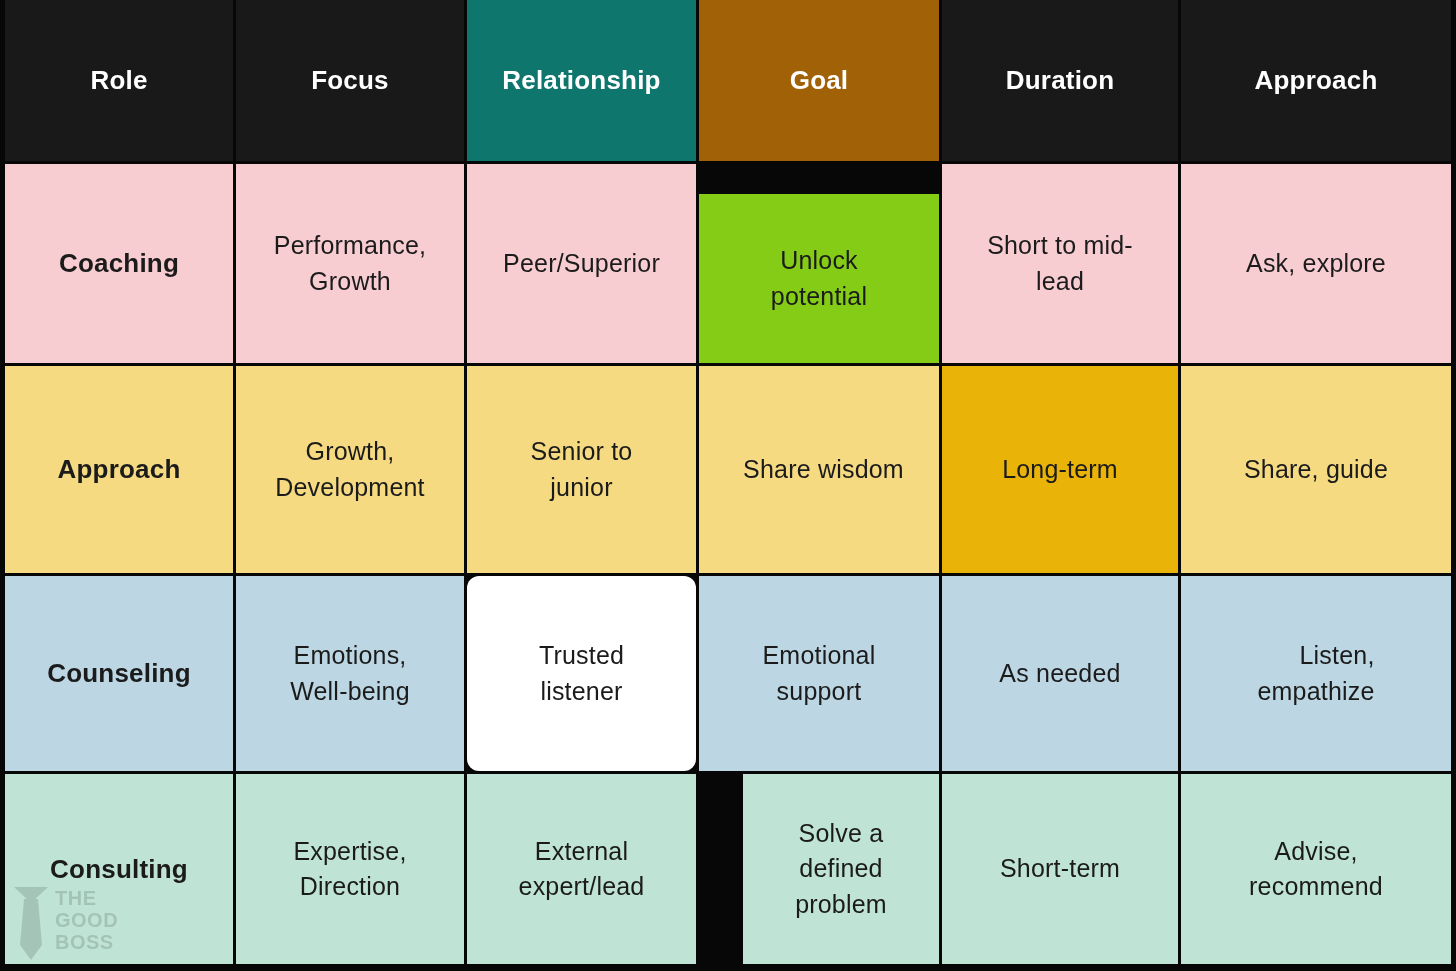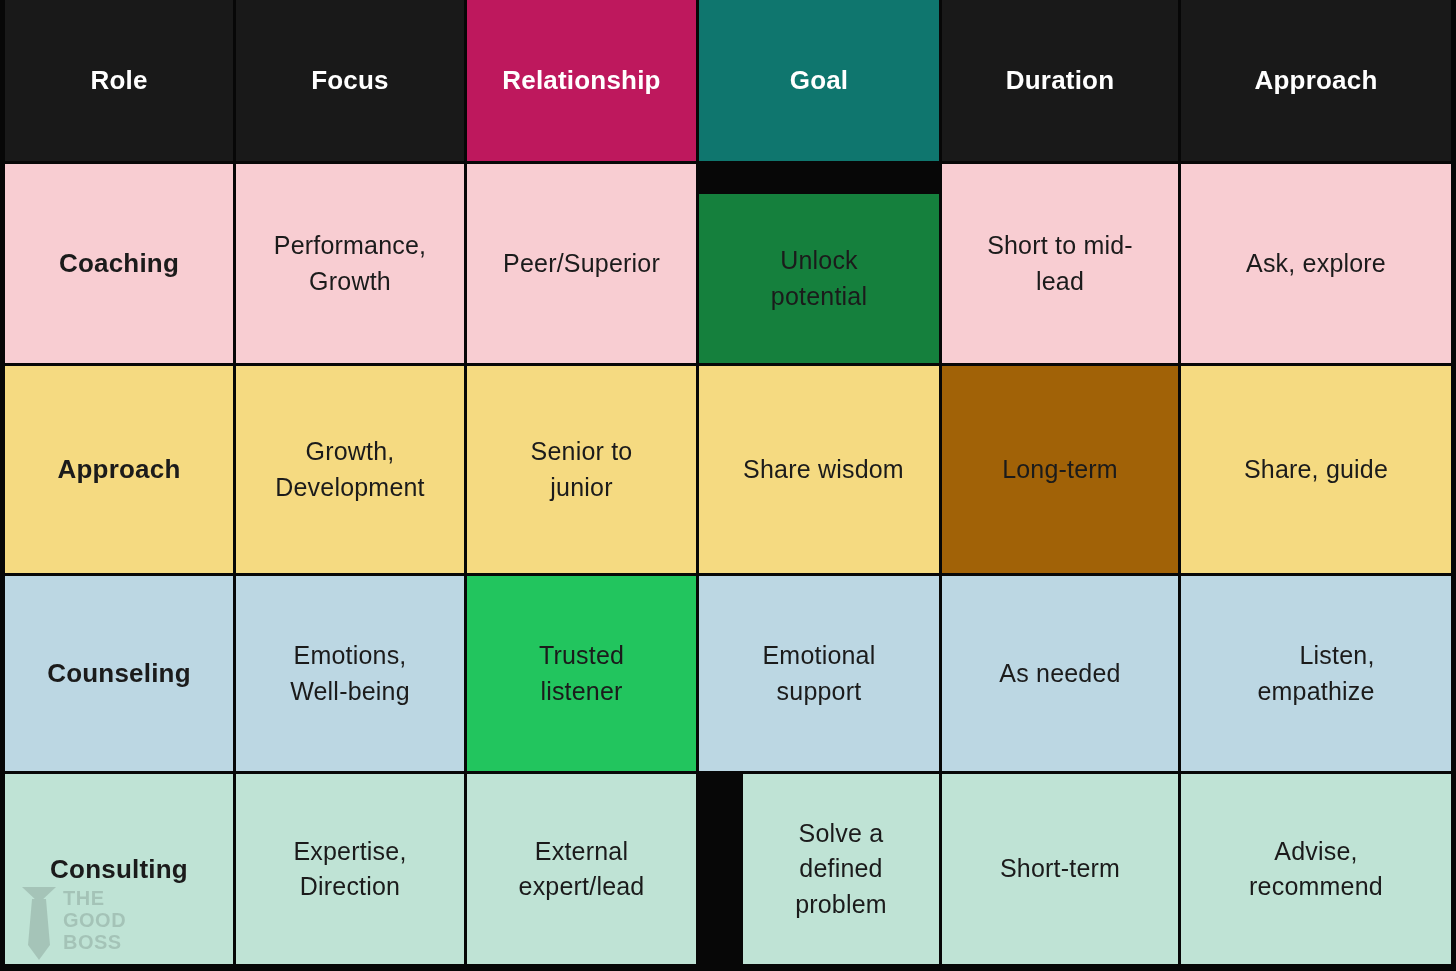--- a/index.html
+++ b/index.html
@@ -39,21 +39,21 @@
     color: #ffffff;
     font-weight: 700;
     font-size: 26px;
   }
   .cell.rowlabel {
     font-weight: 700;
     font-size: 26px;
   }
   .watermark {
     position: absolute;
-    left: 21px;
+    left: 13px;
     bottom: 10px;
     display: flex;
     align-items: flex-start;
     gap: 6px;
     pointer-events: none;
   }
   .watermark .tie {
     width: 36px;
     height: 74px;
     opacity: 0.13;
@@ -68,48 +68,48 @@
     text-align: left;
   }
 </style>
 </head>
 <body>
 
 <div class="table-wrap">
 
   <div class="cell header" style="background-color: rgb(25, 25, 25);">Role</div>
   <div class="cell header" style="background-color: rgb(25, 25, 25);">Focus</div>
-  <div class="cell header" style="background-color: #be185d;">Relationship</div>
-  <div class="cell header" style="background-color: #0f766e;">Goal</div>
+  <div class="cell header" style="background-color: #0f766e;">Relationship</div>
+  <div class="cell header" style="background-color: #a16207;">Goal</div>
   <div class="cell header" style="background-color: rgb(25, 25, 25);">Duration</div>
   <div class="cell header" style="background-color: rgb(25, 25, 25);">Approach</div>
 
   <div class="cell rowlabel" style="background-color: rgb(248, 205, 210);">Coaching</div>
   <div class="cell" style="background-color: rgb(248, 205, 210);">Performance,
 Growth</div>
   <div class="cell" style="background-color: rgb(248, 205, 210);">Peer/Superior</div>
-  <div class="cell" style="background-color: #15803d; margin-top: 30px;">Unlock
+  <div class="cell" style="background-color: #84cc16; margin-top: 30px;">Unlock
 potential</div>
   <div class="cell" style="background-color: rgb(248, 205, 210);">Short to mid-
 lead</div>
   <div class="cell" style="background-color: rgb(248, 205, 210);">Ask, explore</div>
 
   <div class="cell rowlabel" style="background-color: rgb(245, 218, 129);">Approach</div>
   <div class="cell" style="background-color: rgb(245, 218, 129);">Growth,
 Development</div>
   <div class="cell" style="background-color: rgb(245, 218, 129);">Senior to
 junior</div>
   <div class="cell" style="background-color: rgb(245, 218, 129); padding-left: 27px;">Share wisdom</div>
-  <div class="cell" style="background-color: #a16207;">Long-term</div>
+  <div class="cell" style="background-color: #eab308;">Long-term</div>
   <div class="cell" style="background-color: rgb(245, 218, 129);">Share, guide</div>
 
   <div class="cell rowlabel" style="background-color: rgb(188, 215, 227);">Counseling</div>
   <div class="cell" style="background-color: rgb(188, 215, 227);">Emotions,
 Well-being</div>
-  <div class="cell" style="background-color: #22c55e;">Trusted
+  <div class="cell" style="background-color: #ffffff; border-radius: 12px;">Trusted
 listener</div>
   <div class="cell" style="background-color: rgb(188, 215, 227);">Emotional
 support</div>
   <div class="cell" style="background-color: rgb(188, 215, 227);">As needed</div>
   <div class="cell" style="background-color: rgb(188, 215, 227); text-align: right;">Listen,
 empathize</div>
 
   <div class="cell rowlabel" style="background-color: rgb(191, 227, 213);">Consulting</div>
   <div class="cell" style="background-color: rgb(191, 227, 213);">Expertise,
 Direction</div>

